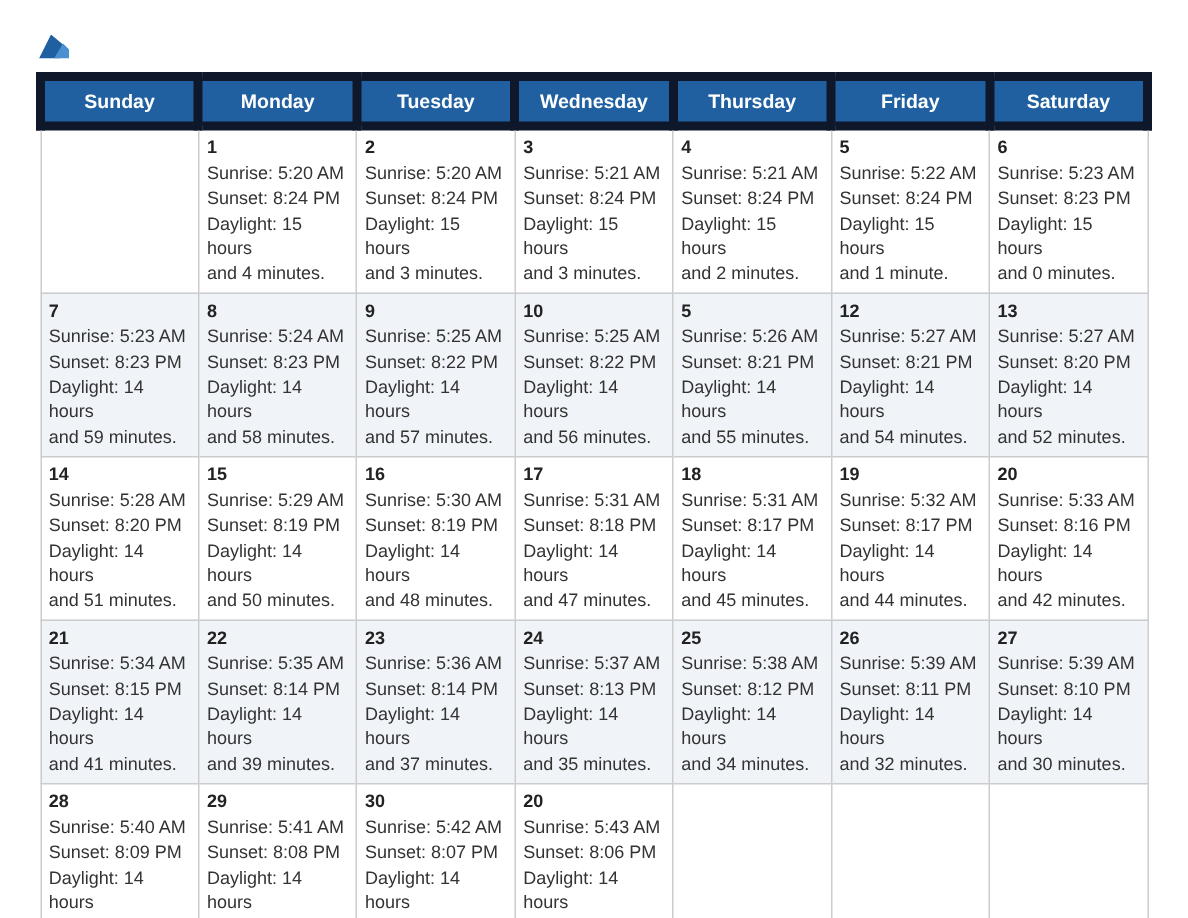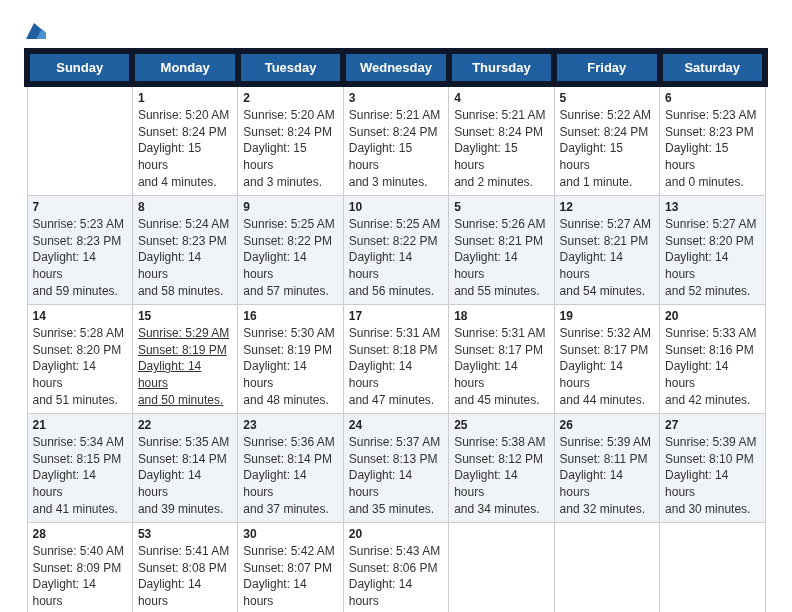--- a/index.html
+++ b/index.html
@@ -222,21 +222,21 @@
       <tr>
         <td>
           <span class="day-number">14</span>
           <div class="cell-text" style="white-space: pre-line;">Sunrise: 5:28 AM
 Sunset: 8:20 PM
 Daylight: 14 hours
 and 51 minutes.</div>
         </td>
         <td>
           <span class="day-number">15</span>
-          <div class="cell-text" style="white-space: pre-line; text-decoration: underline;">Sunrise: 5:29 AM
+          <div class="cell-text" style="white-space: pre-line;">Sunrise: 5:29 AM
 Sunset: 8:19 PM
 Daylight: 14 hours
 and 50 minutes.</div>
         </td>
         <td>
           <span class="day-number">16</span>
           <div class="cell-text" style="white-space: pre-line;">Sunrise: 5:30 AM
 Sunset: 8:19 PM
 Daylight: 14 hours
 and 48 minutes.</div>
@@ -323,21 +323,21 @@
       </tr>
       <tr>
         <td>
           <span class="day-number">28</span>
           <div class="cell-text" style="white-space: pre-line;">Sunrise: 5:40 AM
 Sunset: 8:09 PM
 Daylight: 14 hours
 and 28 minutes.</div>
         </td>
         <td>
-          <span class="day-number">53</span>
+          <span class="day-number">29</span>
           <div class="cell-text" style="white-space: pre-line;">Sunrise: 5:41 AM
 Sunset: 8:08 PM
 Daylight: 14 hours
 and 26 minutes.</div>
         </td>
         <td>
           <span class="day-number">30</span>
           <div class="cell-text" style="white-space: pre-line;">Sunrise: 5:42 AM
 Sunset: 8:07 PM
 Daylight: 14 hours

